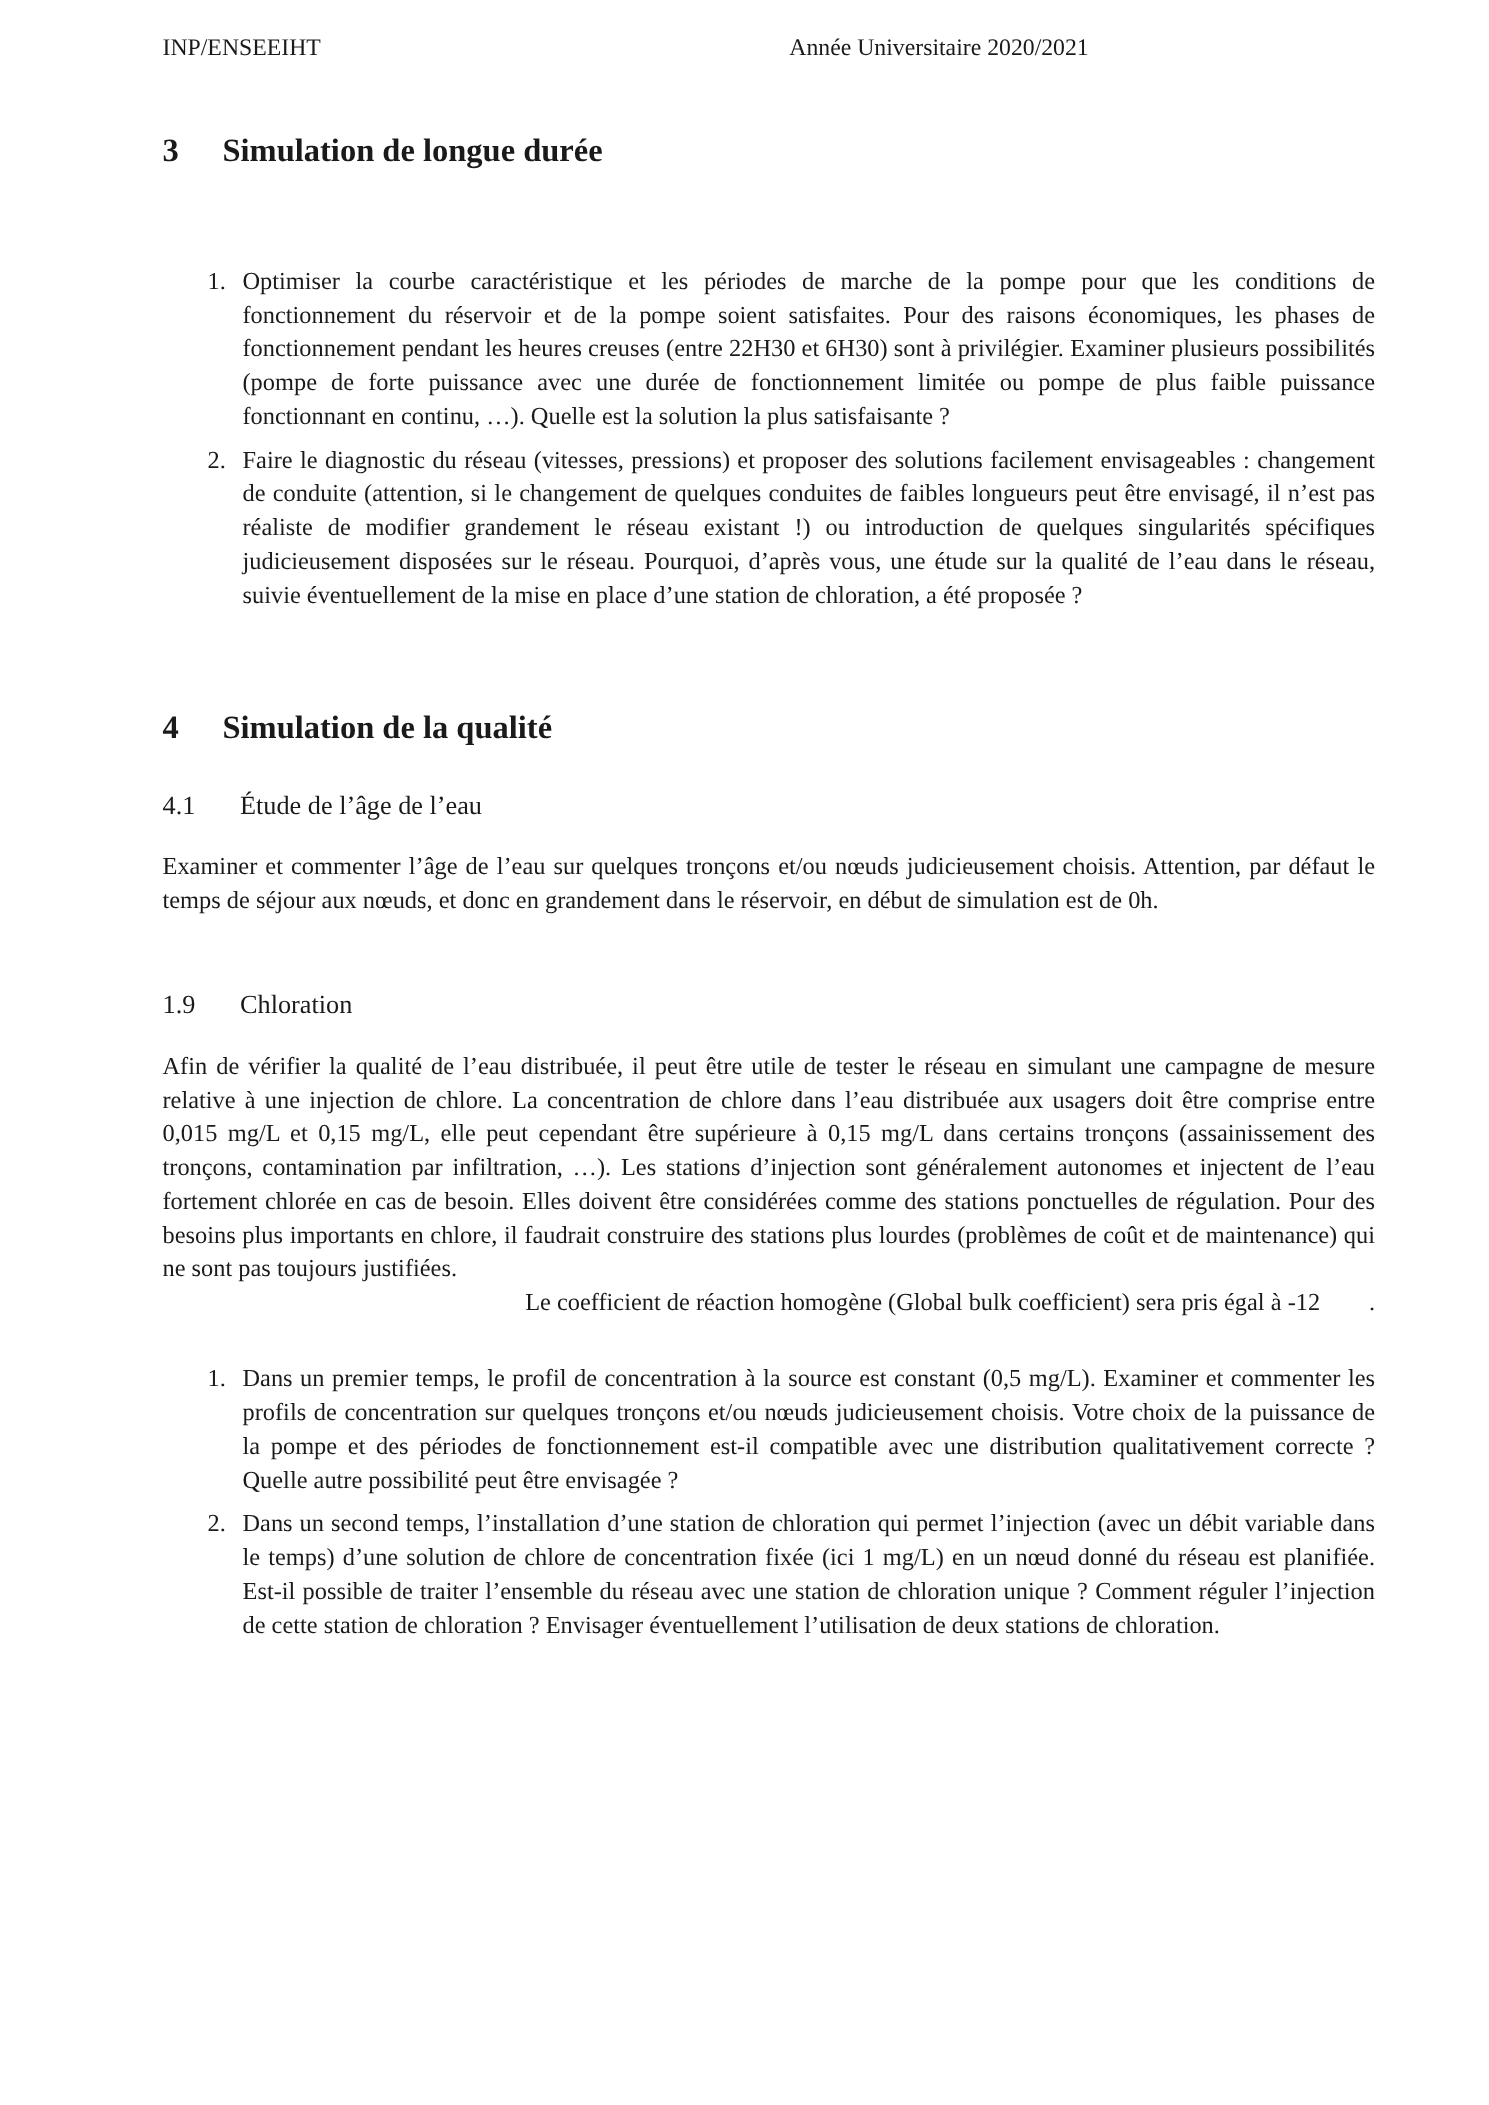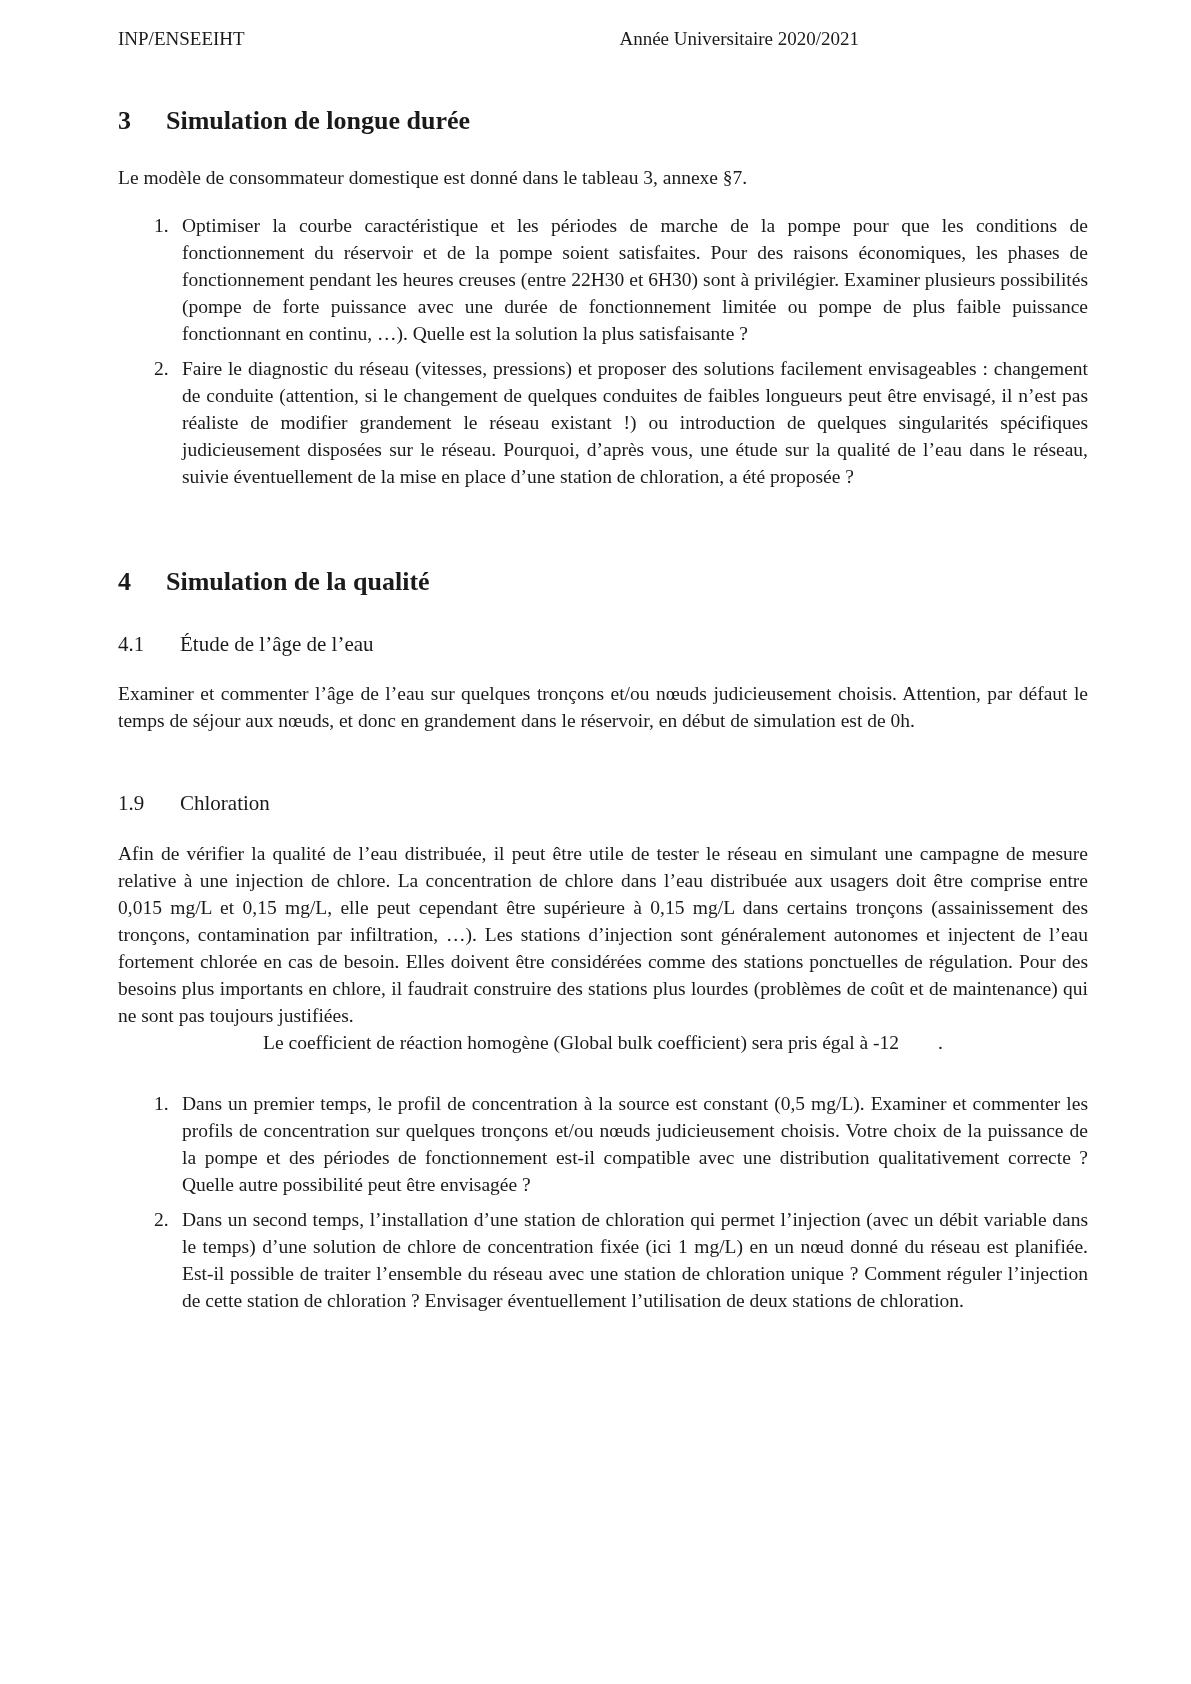--- a/index.html
+++ b/index.html
@@ -1,21 +1,21 @@
 <!DOCTYPE html>
 <html><head>
 <meta charset="utf-8">
 <style>
   html, body { margin: 0; padding: 0; background: #ffffff; }
   body {
     width: 1191px; height: 1684px; position: relative; overflow: hidden;
     font-family: "DejaVu Serif", "Liberation Serif", serif;
     color: #1a1a1a;
   }
-  .page { position: absolute; left: 4px; top: 0; width: 963px; height: 1684px; }
+  .page { position: absolute; left: 16px; top: 0; width: 963px; height: 1684px; }
   .hdr, .ftr {
     position: absolute; left: 114px; right: 108px;
     display: flex; justify-content: space-between;
     font-size: 19px; font-family: "Liberation Serif", serif;
   }
   .hdr { top: 28px; }
   .ftr { top: 1612px; }
   .content { position: absolute; left: 114px; width: 970px; }
   .h1 {
     font-family: "Liberation Serif", serif; font-weight: bold;
@@ -46,23 +46,20 @@
     <span>Année Universitaire 2020/2021</span>
   </div>
 
   <div class="content abs" style="top:106px;">
     <h1 class="h1">
       <span class="num">3</span>
       <span>Simulation de longue durée</span>
     </h1>
   </div>
 
-  <div class="content abs" style="top:164px;">
-    <p>Le modèle de consommateur domestique est donné dans le tableau 3, annexe §7.</p>
-  </div>
 
   <div class="content abs" style="top:212px;">
     <ol>
       <li style="margin-bottom:8px;">
         <span class="marker">1.</span>
         <span>Optimiser la courbe caractéristique et les périodes de marche de la pompe pour que les conditions de fonctionnement du réservoir et de la pompe soient satisfaites. Pour des raisons économiques, les phases de fonctionnement pendant les heures creuses (entre 22H30 et 6H30) sont à privilégier. Examiner plusieurs possibilités (pompe de forte puissance avec une durée de fonctionnement limitée ou pompe de plus faible puissance fonctionnant en continu, …). Quelle est la solution la plus satisfaisante ?</span>
       </li>
       <li>
         <span class="marker">2.</span>
         <span>Faire le diagnostic du réseau (vitesses, pressions) et proposer des solutions facilement envisageables : changement de conduite (attention, si le changement de quelques conduites de faibles longueurs peut être envisagé, il n’est pas réaliste de modifier grandement le réseau existant !) ou introduction de quelques singularités spécifiques judicieusement disposées sur le réseau. Pourquoi, d’après vous, une étude sur la qualité de l’eau dans le réseau, suivie éventuellement de la mise en place d’une station de chloration, a été proposée ?</span>
@@ -90,21 +87,21 @@
 
   <div class="content abs" style="top:791px;">
     <h2 class="h2">
       <span class="num">1.9</span>
       <span>Chloration</span>
     </h2>
   </div>
 
   <div class="content abs" style="top:840px;">
     <p>Afin de vérifier la qualité de l’eau distribuée, il peut être utile de tester le réseau en simulant une campagne de mesure relative à une injection de chlore. La concentration de chlore dans l’eau distribuée aux usagers doit être comprise entre 0,015 mg/L et 0,15 mg/L, elle peut cependant être supérieure à 0,15 mg/L dans certains tronçons (assainissement des tronçons, contamination par infiltration, …). Les stations d’injection sont généralement autonomes et injectent de l’eau fortement chlorée en cas de besoin. Elles doivent être considérées comme des stations ponctuelles de régulation. Pour des besoins plus importants en chlore, il faudrait construire des stations plus lourdes (problèmes de coût et de maintenance) qui ne sont pas toujours justifiées.</p>
-    <p style="white-space:pre; text-align:center;">Le coefficient de réaction homogène (Global bulk coefficient) sera pris égal à -12        .</p>
+    <p style="white-space:pre; text-align:right;">Le coefficient de réaction homogène (Global bulk coefficient) sera pris égal à -12        .</p>
   </div>
 
   <div class="content abs" style="top:1090px;">
     <ol>
       <li style="margin-bottom:8px;">
         <span class="marker">1.</span>
         <span>Dans un premier temps, le profil de concentration à la source est constant (0,5 mg/L). Examiner et commenter les profils de concentration sur quelques tronçons et/ou nœuds judicieusement choisis. Votre choix de la puissance de la pompe et des périodes de fonctionnement est-il compatible avec une distribution qualitativement correcte ? Quelle autre possibilité peut être envisagée ?</span>
       </li>
       <li>
         <span class="marker">2.</span>

